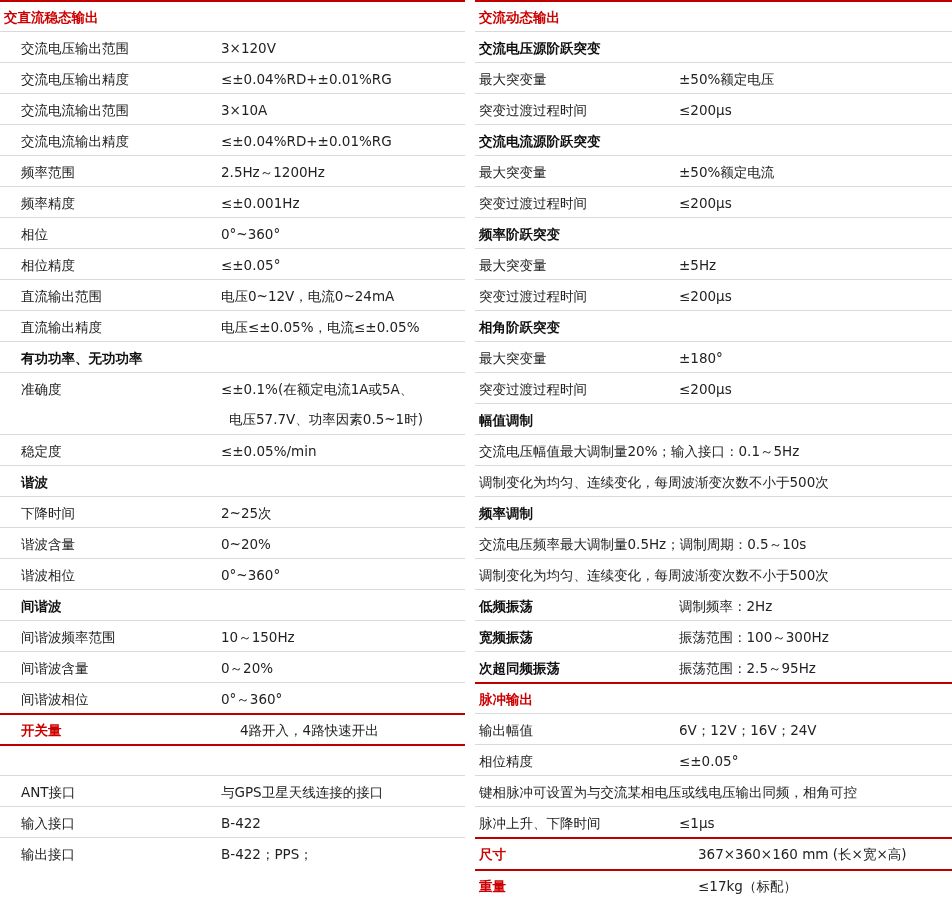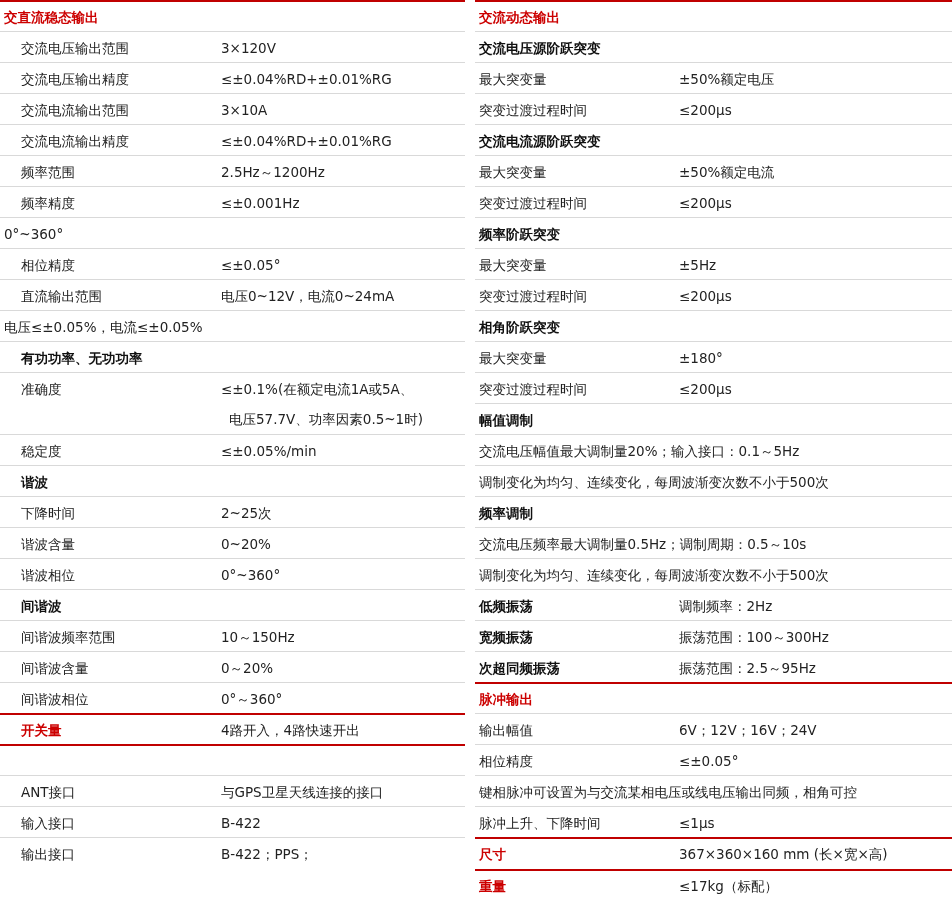--- a/index.html
+++ b/index.html
@@ -30,21 +30,21 @@
   .col-right { width: 477px; }
 
   .row {
     display: flex;
     flex-direction: row;
     align-items: stretch;
     border-top: 1px solid #d9d9d9;
     min-height: 31px;
   }
   .row.first { border-top: 2px solid #c00000; }
-  .row.top-red { border-top: 2px solid #c00000; }
+  .row.top-red { border-top: 2px solid #c00000; gap: 19px; }
 
   .cell {
     padding: 6px 8px 5px 4px;
     line-height: 1.35;
     display: flex;
     align-items: center;
   }
   .c1 { width: 200px; flex: 0 0 200px; margin-left: 17px; }
   .c2 { flex: 1 1 auto; }
 
@@ -84,31 +84,33 @@
     </div>
     <div class="row">
       <div class="cell c1">频率范围</div>
       <div class="cell c2">2.5Hz～1200Hz</div>
     </div>
     <div class="row">
       <div class="cell c1">频率精度</div>
       <div class="cell c2">≤±0.001Hz</div>
     </div>
     <div class="row">
+      <div class="cell c1">相位</div>
       <div class="cell c2">0°~360°</div>
     </div>
     <div class="row">
       <div class="cell c1">相位精度</div>
       <div class="cell c2">≤±0.05°</div>
     </div>
     <div class="row">
       <div class="cell c1">直流输出范围</div>
       <div class="cell c2">电压0~12V，电流0~24mA</div>
     </div>
     <div class="row">
+      <div class="cell c1">直流输出精度</div>
       <div class="cell c2">电压≤±0.05%，电流≤±0.05%</div>
     </div>
     <div class="row">
       <div class="cell c1 bold">有功功率、无功功率</div>
       <div class="cell c2"></div>
     </div>
     <div class="row">
       <div class="cell c1">准确度</div>
       <div class="cell c2">≤±0.1%(在额定电流1A或5A、</div>
     </div>

